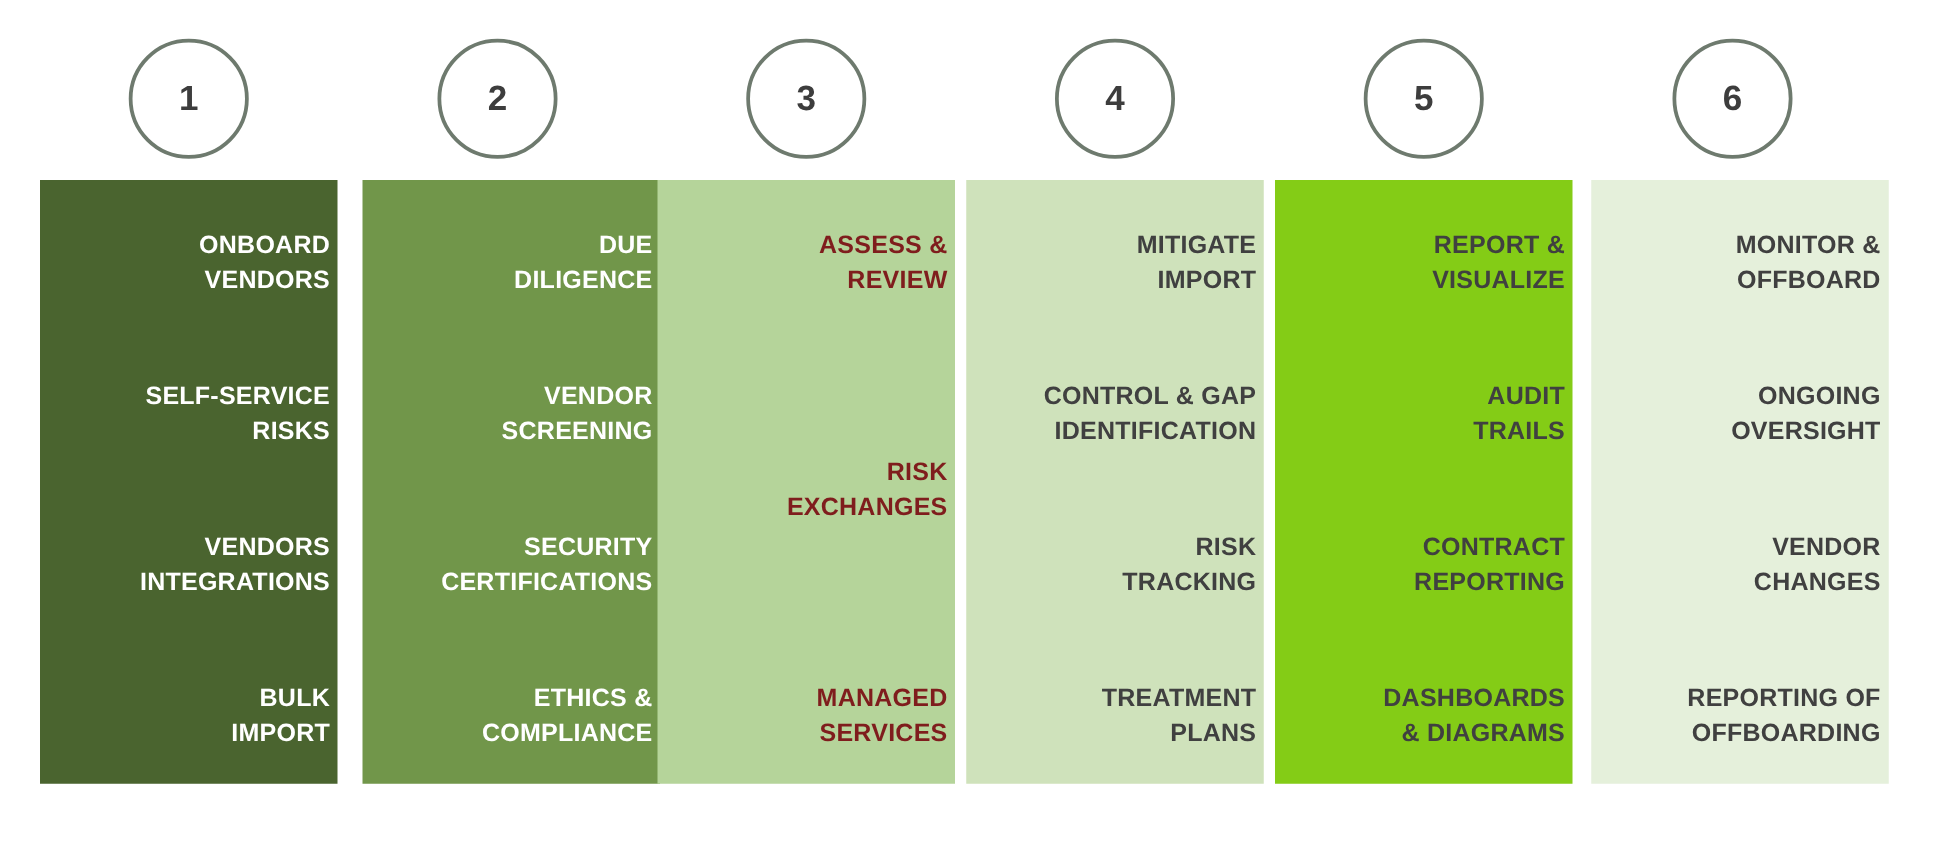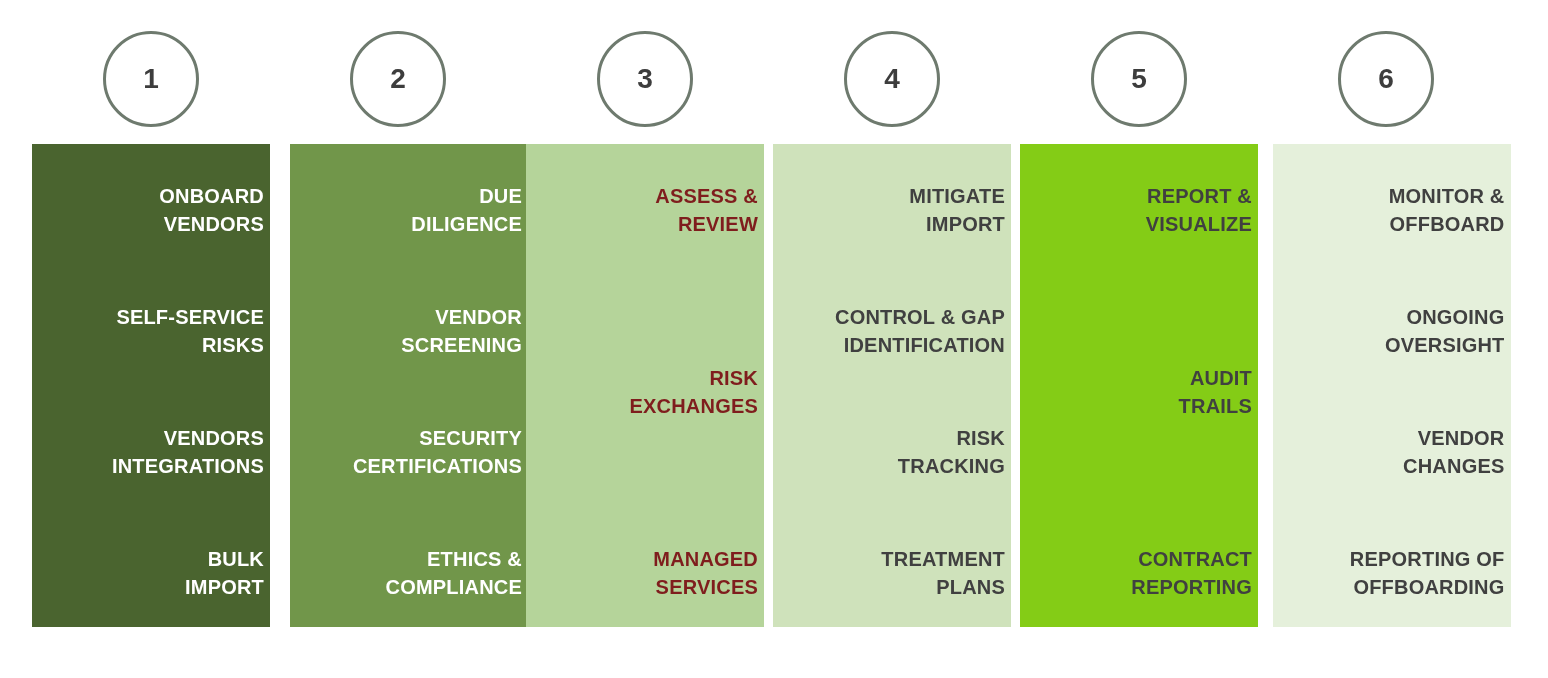--- a/index.html
+++ b/index.html
@@ -128,20 +128,22 @@
     <div class="circle" style="border-color: rgb(110, 122, 110); color: rgb(61, 61, 61);">
       <span class="num">5</span>
     </div>
     <div class="box" style="background-color: #84cc16; color: rgb(64, 64, 64);">
       <div class="item">REPORT &amp;
 VISUALIZE</div>
       <div class="item">AUDIT
 TRAILS</div>
       <div class="item">CONTRACT
 REPORTING</div>
+      <div class="item">DASHBOARDS
+&amp; DIAGRAMS</div>
     </div>
   </div>
 
   <div class="column">
     <div class="circle" style="border-color: rgb(110, 122, 110); color: rgb(61, 61, 61);">
       <span class="num">6</span>
     </div>
     <div class="box" style="background-color: rgb(229, 240, 219); color: rgb(64, 64, 64); margin-left: 11px;">
       <div class="item">MONITOR &amp;
 OFFBOARD</div>

